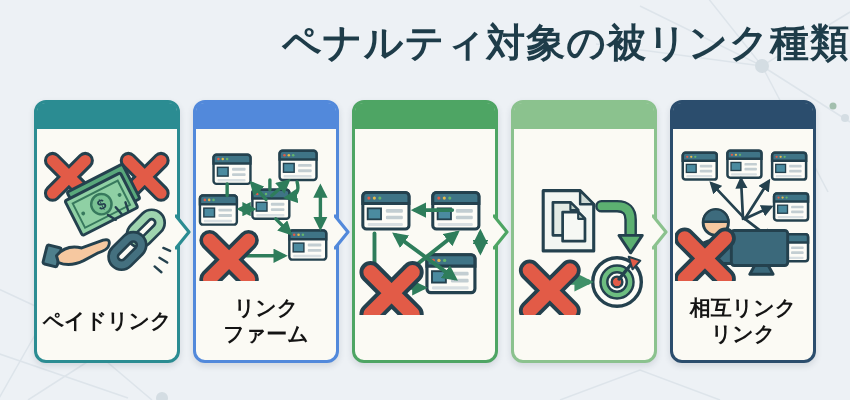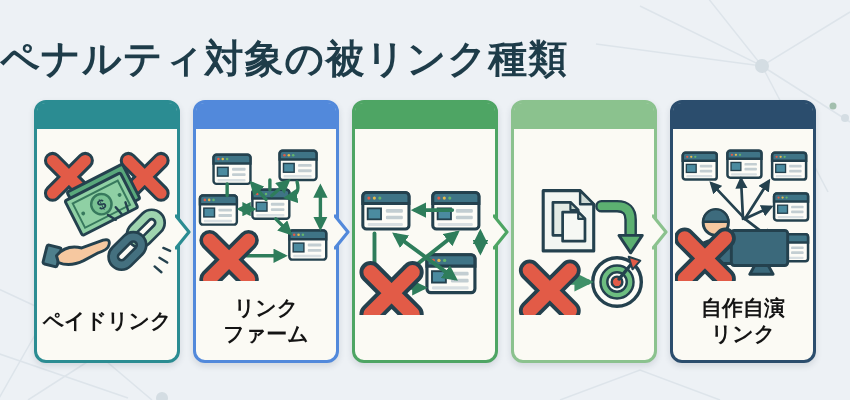--- a/index.html
+++ b/index.html
@@ -1,20 +1,20 @@
 <!DOCTYPE html>
 <html><head>
 <meta charset="utf-8">
 <style>
   html,body{margin:0;padding:0;}
   body{font-family:"Liberation Sans","DejaVu Sans",sans-serif;}
   .stage{position:relative;width:850px;height:400px;background:#edf1f5;overflow:hidden;}
   .bg-net{position:absolute;top:0;left:0;}
   .page-title{
-    position:absolute;top:38px;left:0;right:0;text-align:left;
+    position:absolute;top:22px;left:0;right:0;text-align:right;
     font-size:39px;font-weight:900;color:#1e3c49;letter-spacing:1px;line-height:1.1;font-family:Liberation Serif, serif;
   }
   .cards-row{
     position:absolute;top:100px;left:34px;right:34px;height:263px;
     display:flex;gap:13px;
   }
   .card{
     position:relative;flex:1;background:#fbfaf4;border:3px solid var(--cc,#2b8c92);
     border-radius:12px;display:flex;flex-direction:column;
     box-shadow:0 3px 6px rgba(40,60,80,.14);
@@ -293,18 +293,18 @@
           <g>
             <rect x="58" y="88" width="58" height="36" rx="3" fill="#3b697b" stroke="#24414e" stroke-width="3"></rect>
             <path d="M82,124 l-5,9 h24 l-5,-9 z" fill="#3b697b" stroke="#24414e" stroke-width="3" stroke-linejoin="round"></path>
           </g>
           <g transform="translate(10,96) scale(1.3)">
             <path d="M0,0 L32,32 M32,0 L0,32" stroke="#24414e" stroke-width="17" stroke-linecap="round"></path>
             <path d="M0,0 L32,32 M32,0 L0,32" stroke="#e25b47" stroke-width="11" stroke-linecap="round"></path>
           </g>
         </svg>
       </div>
-      <div class="card-label">自作自演
+      <div class="card-label">相互リンク
 リンク</div>
     </div>
 
   </div>
 </div>
 
 </body></html>

